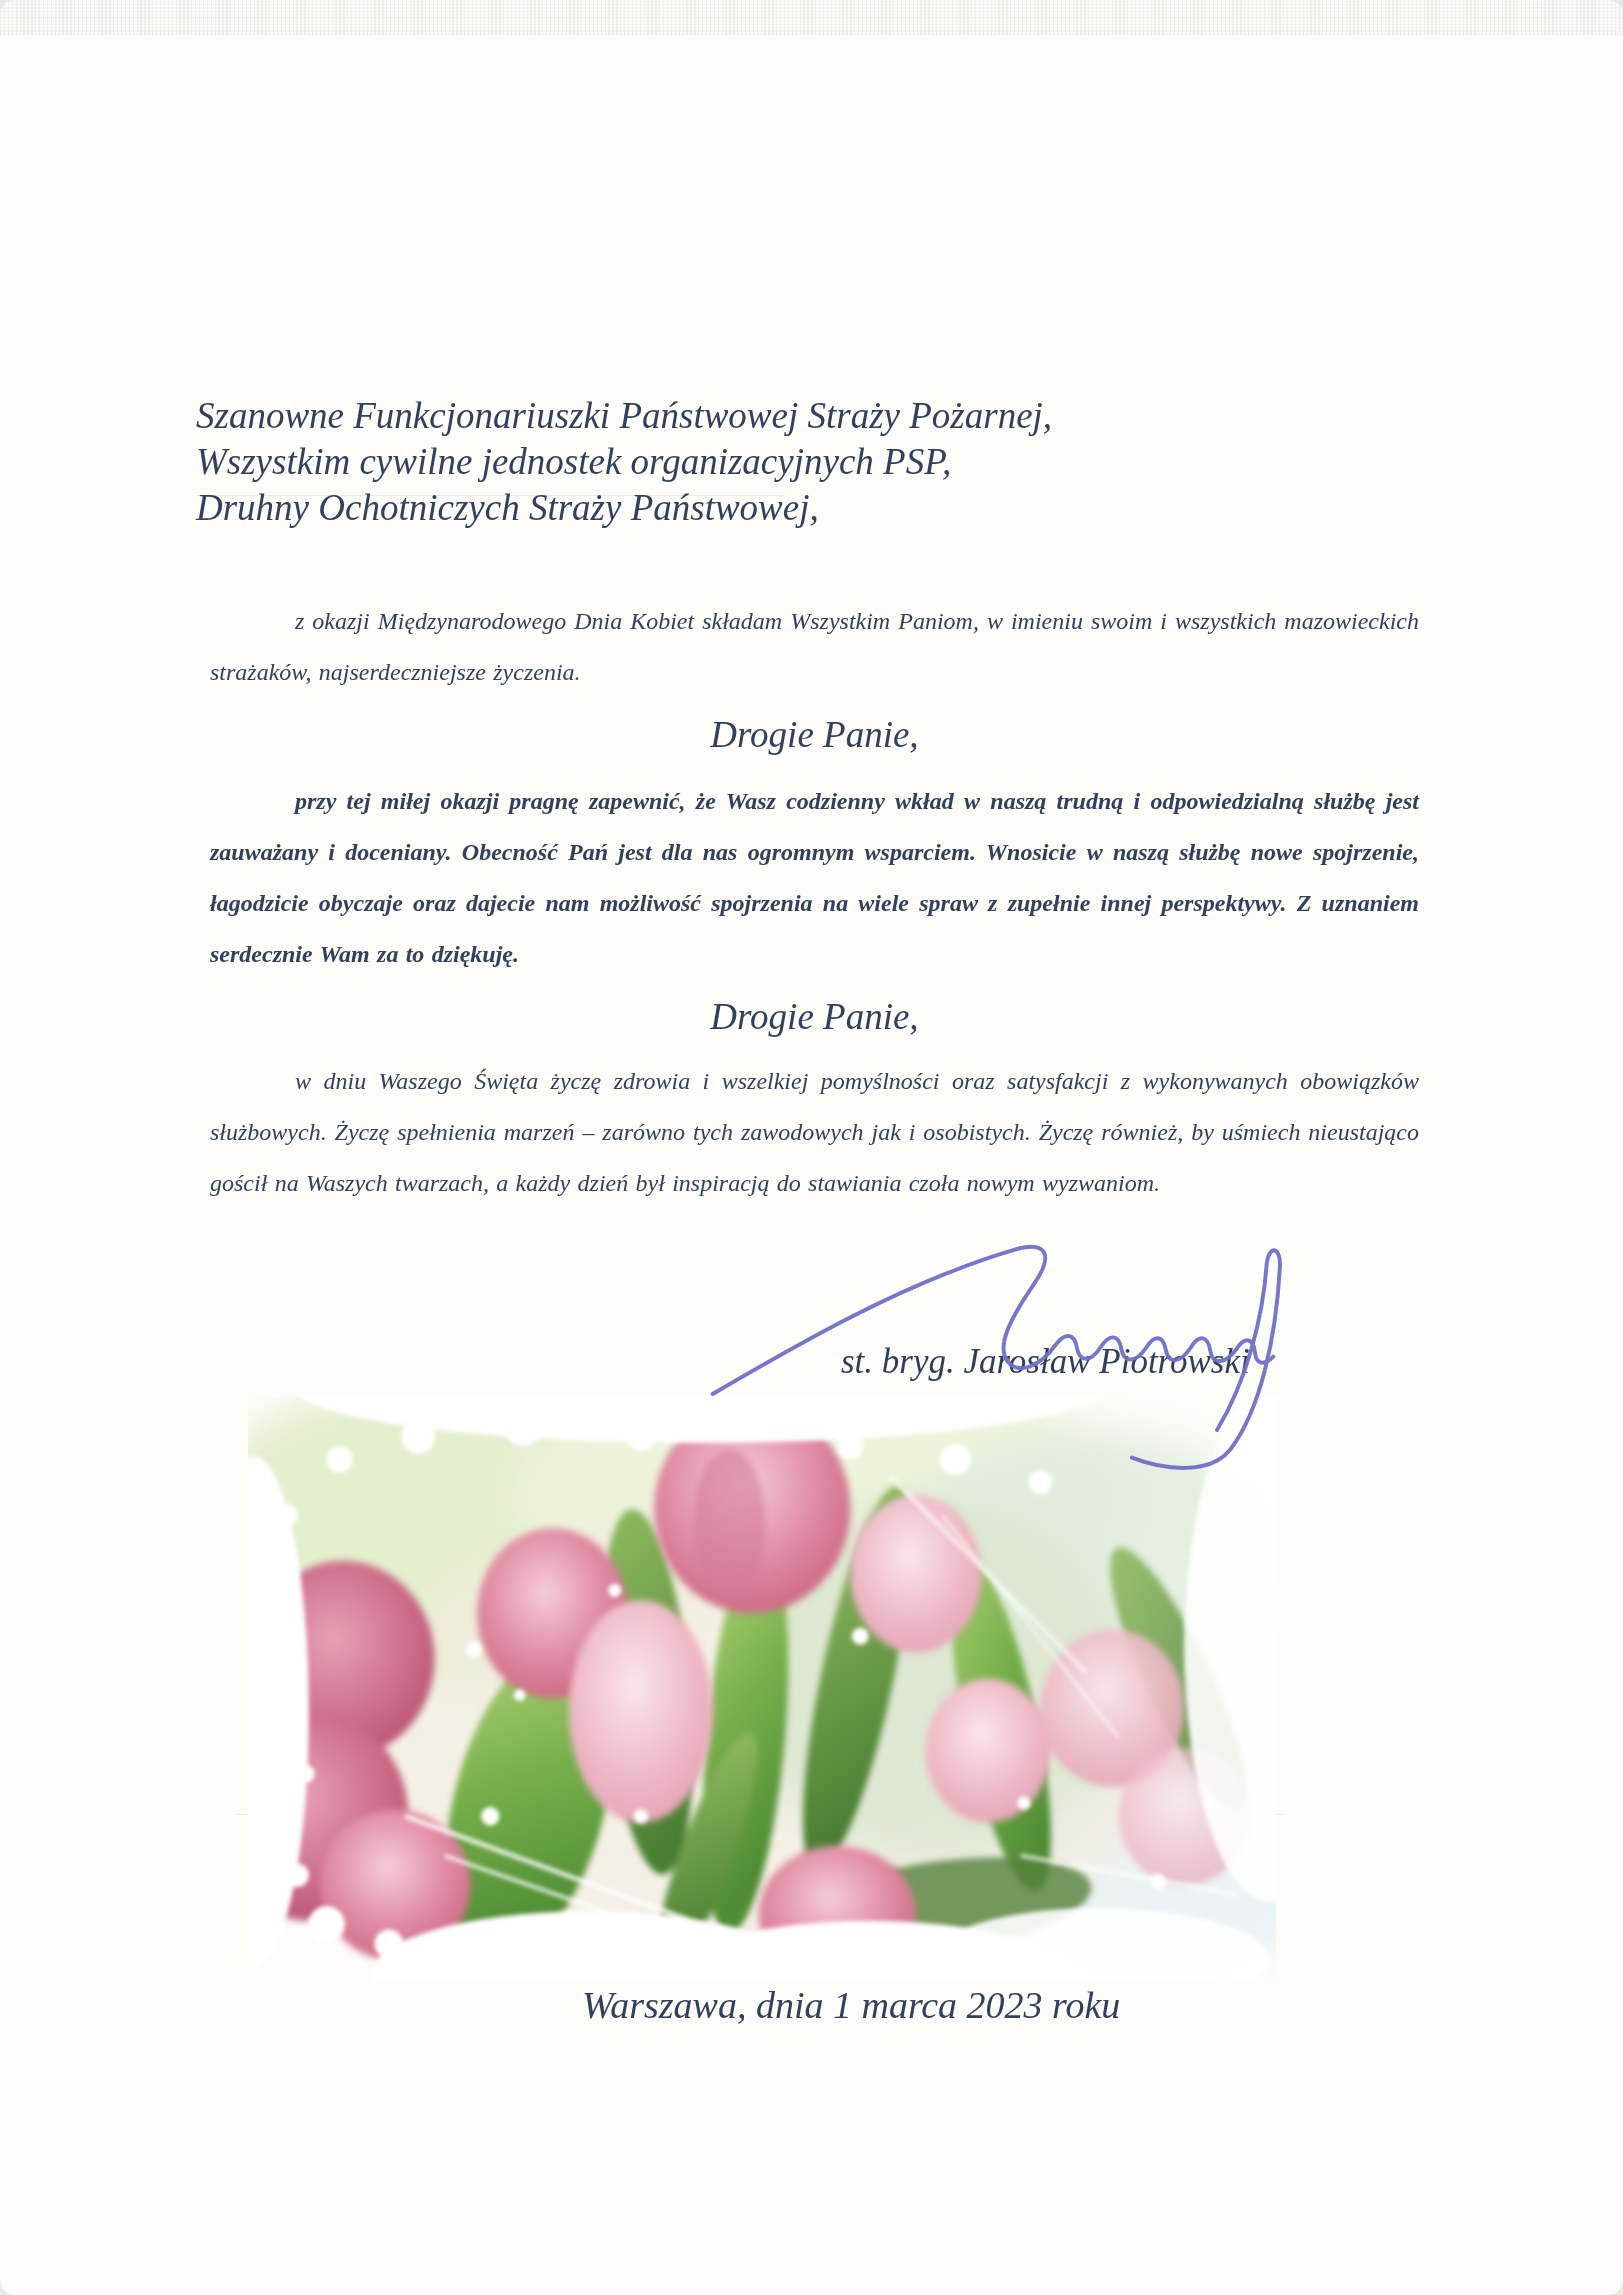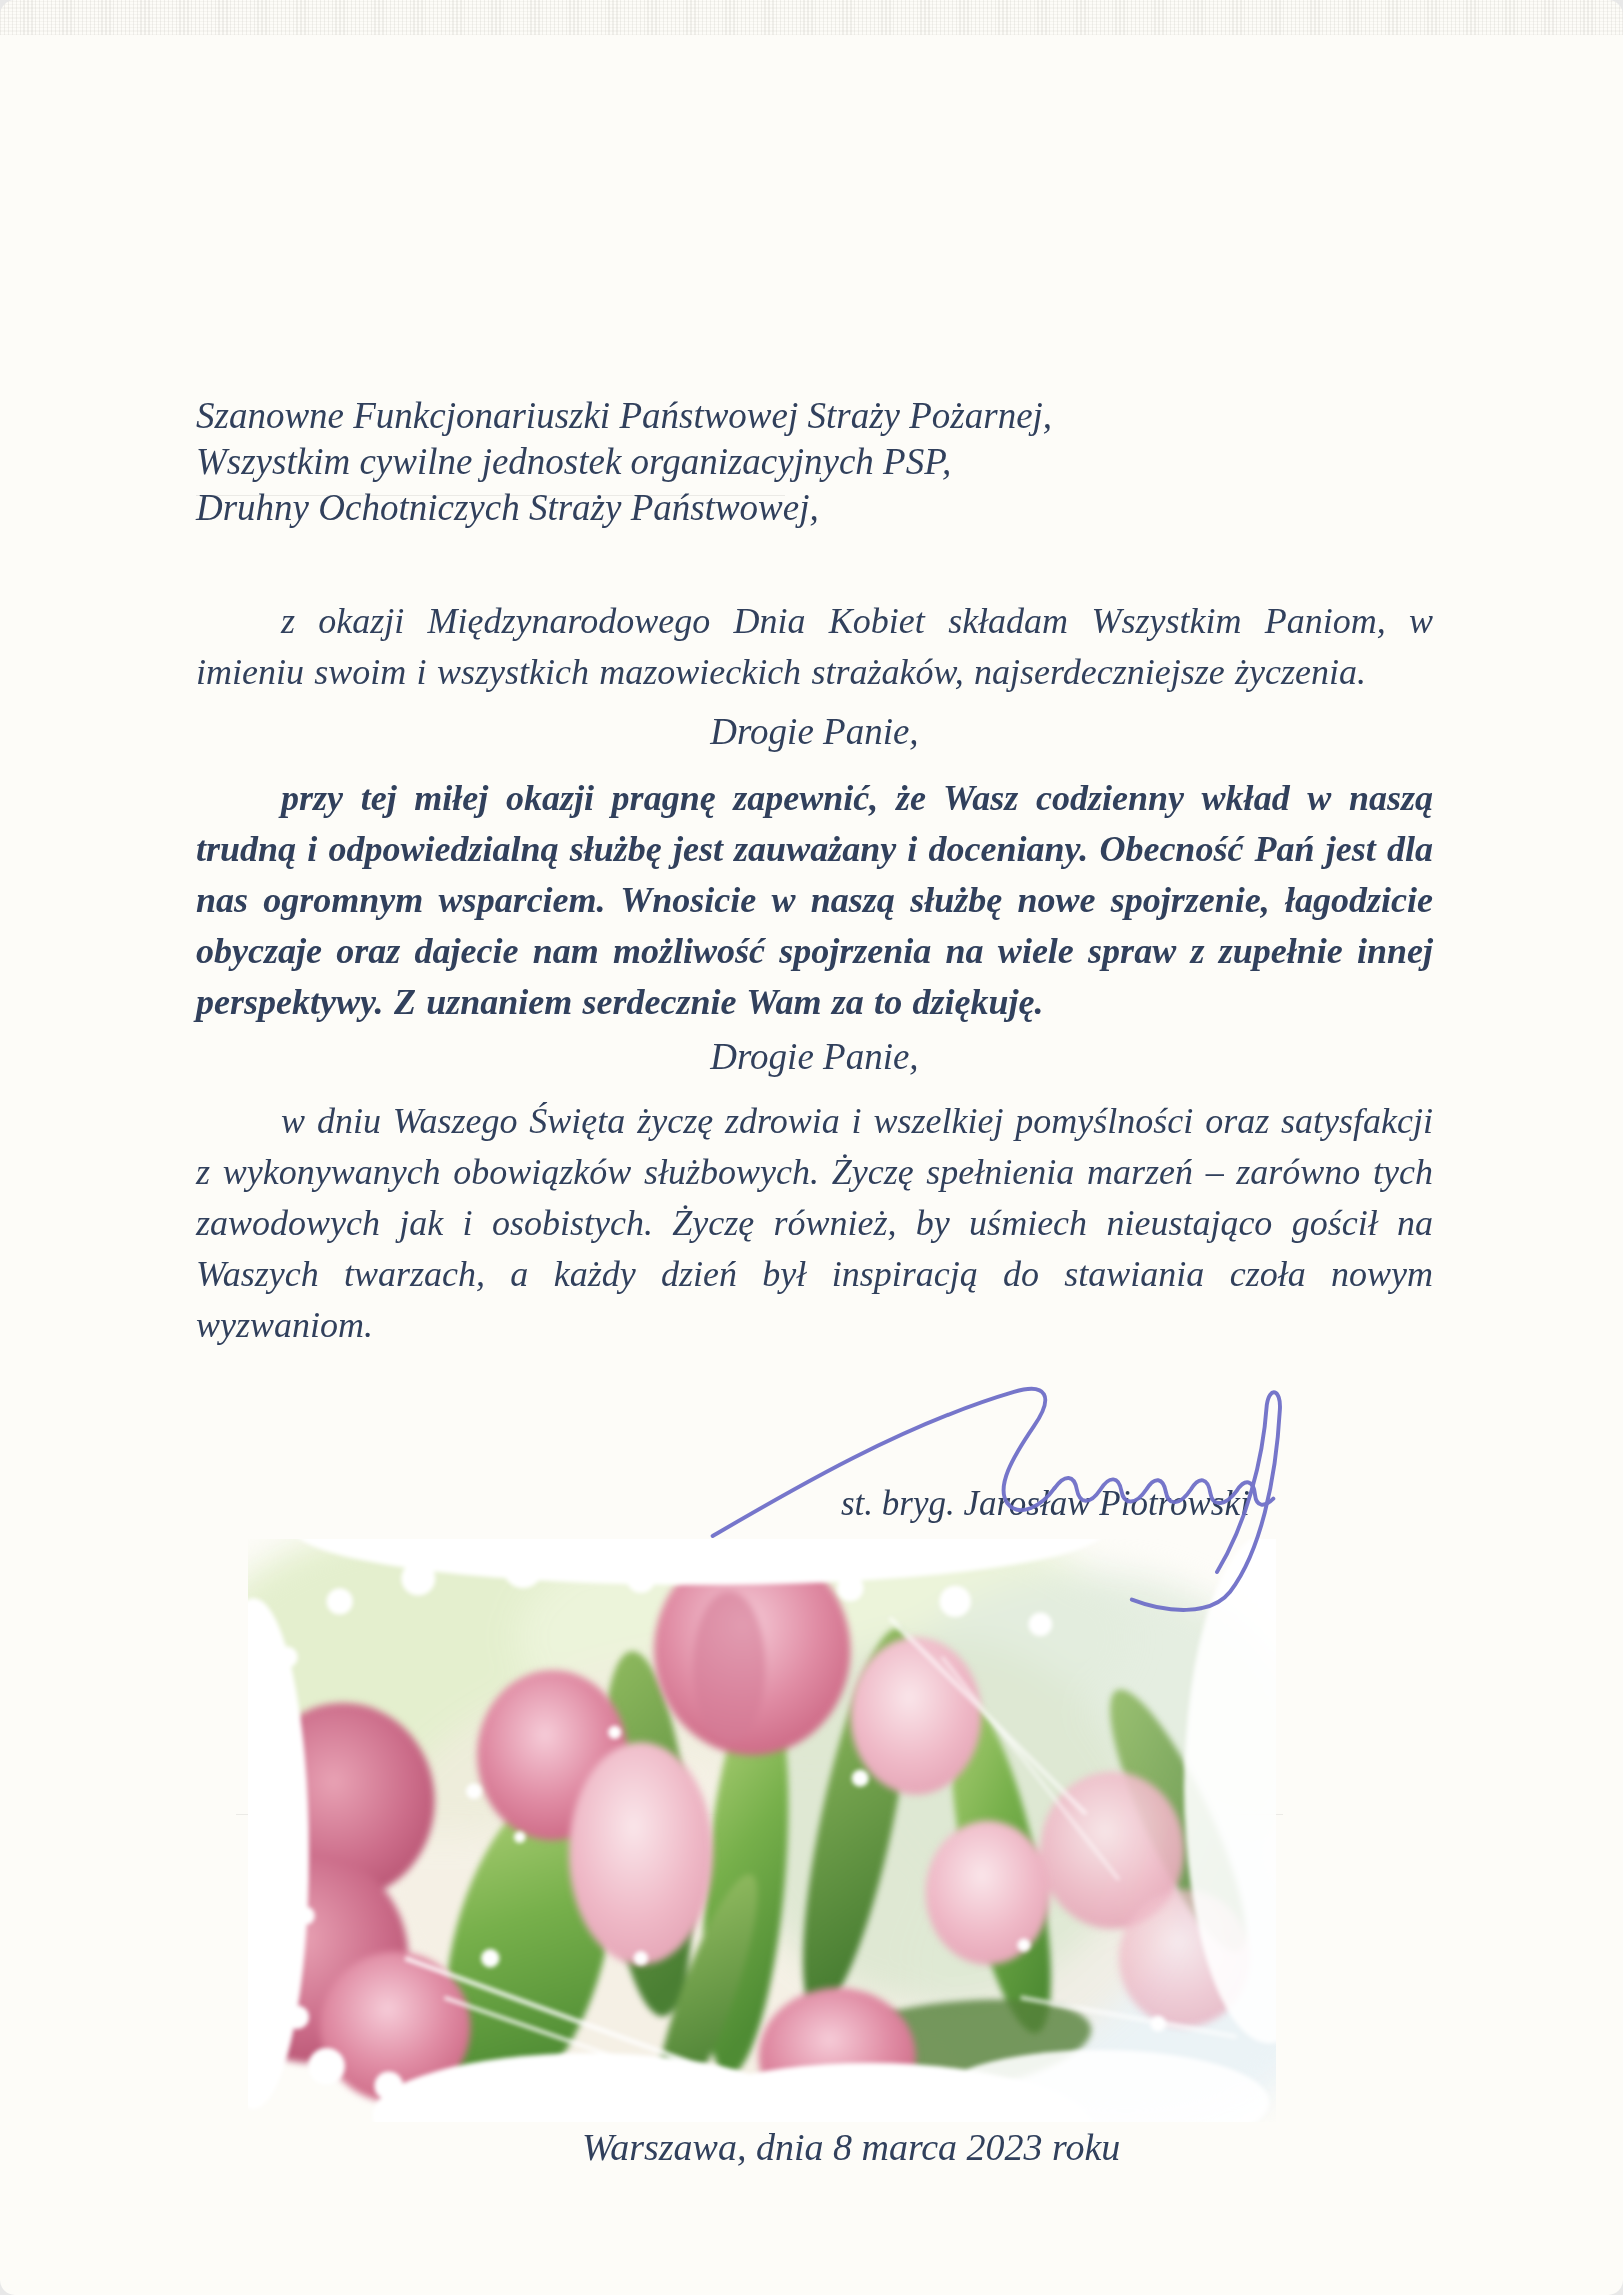--- a/index.html
+++ b/index.html
@@ -19,21 +19,21 @@
                repeating-linear-gradient(0deg,rgba(160,158,148,.18) 0 1.3px,rgba(0,0,0,0) 1.3px 3.3px);
     opacity:.45;filter:blur(0.7px);
   }
   .scan-line{position:absolute;height:1.3px;background:rgba(130,125,120,.14);}
   .scan-line.l1{top:495px;left:196px;width:589px;}
   .scan-line.l2{top:1814px;left:236px;width:1047px;}
   .content{position:relative;padding:0 190px 0 196px;}
   .address{margin:0;padding-top:393px;font-size:37px;line-height:46px;}
   .address div{white-space:nowrap;}
   .para{
-    margin:0;font-size:36px;line-height:51px;
+    margin:14px;font-size:24px;line-height:51px;
     text-align:justify;text-indent:85px;
     word-spacing:1.3px;
   }
   .para.opening{margin-top:65px;}
   .salut{margin:0;font-size:37px;line-height:46px;text-align:center;}
   .salut.s1{margin-top:10.5px;}
   .salut.s2{margin-top:6.5px;}
   .para.p2{margin-top:18.3px;font-weight:bold;}
   .para.p3{margin-top:15.7px;}
   .sig-block{position:relative;height:170px;margin-top:18.3px;overflow:visible;}
@@ -184,17 +184,17 @@
             <circle cx="1390" cy="740" r="12"></circle>
           <path d="M 240 640 L 760 830" stroke="#ffffff" stroke-width="7" fill="none" opacity="0.85"></path>
           <path d="M 300 700 L 830 885" stroke="#ffffff" stroke-width="6" fill="none" opacity="0.8"></path>
           <path d="M 980 120 L 1280 420" stroke="#ffffff" stroke-width="6" fill="none" opacity="0.7"></path>
           <path d="M 1060 180 L 1330 520" stroke="#ffffff" stroke-width="5" fill="none" opacity="0.6"></path>
           <path d="M 1180 700 L 1510 760" stroke="#ffffff" stroke-width="6" fill="none" opacity="0.75"></path>
         </g>
       </svg>
     </div>
 
-    <div class="date-line">Warszawa, dnia 8 marca 2023 roku</div>
+    <div class="date-line">Warszawa, dnia 1 marca 2023 roku</div>
 
   </div>
 </div>
 
 
 </body></html>

